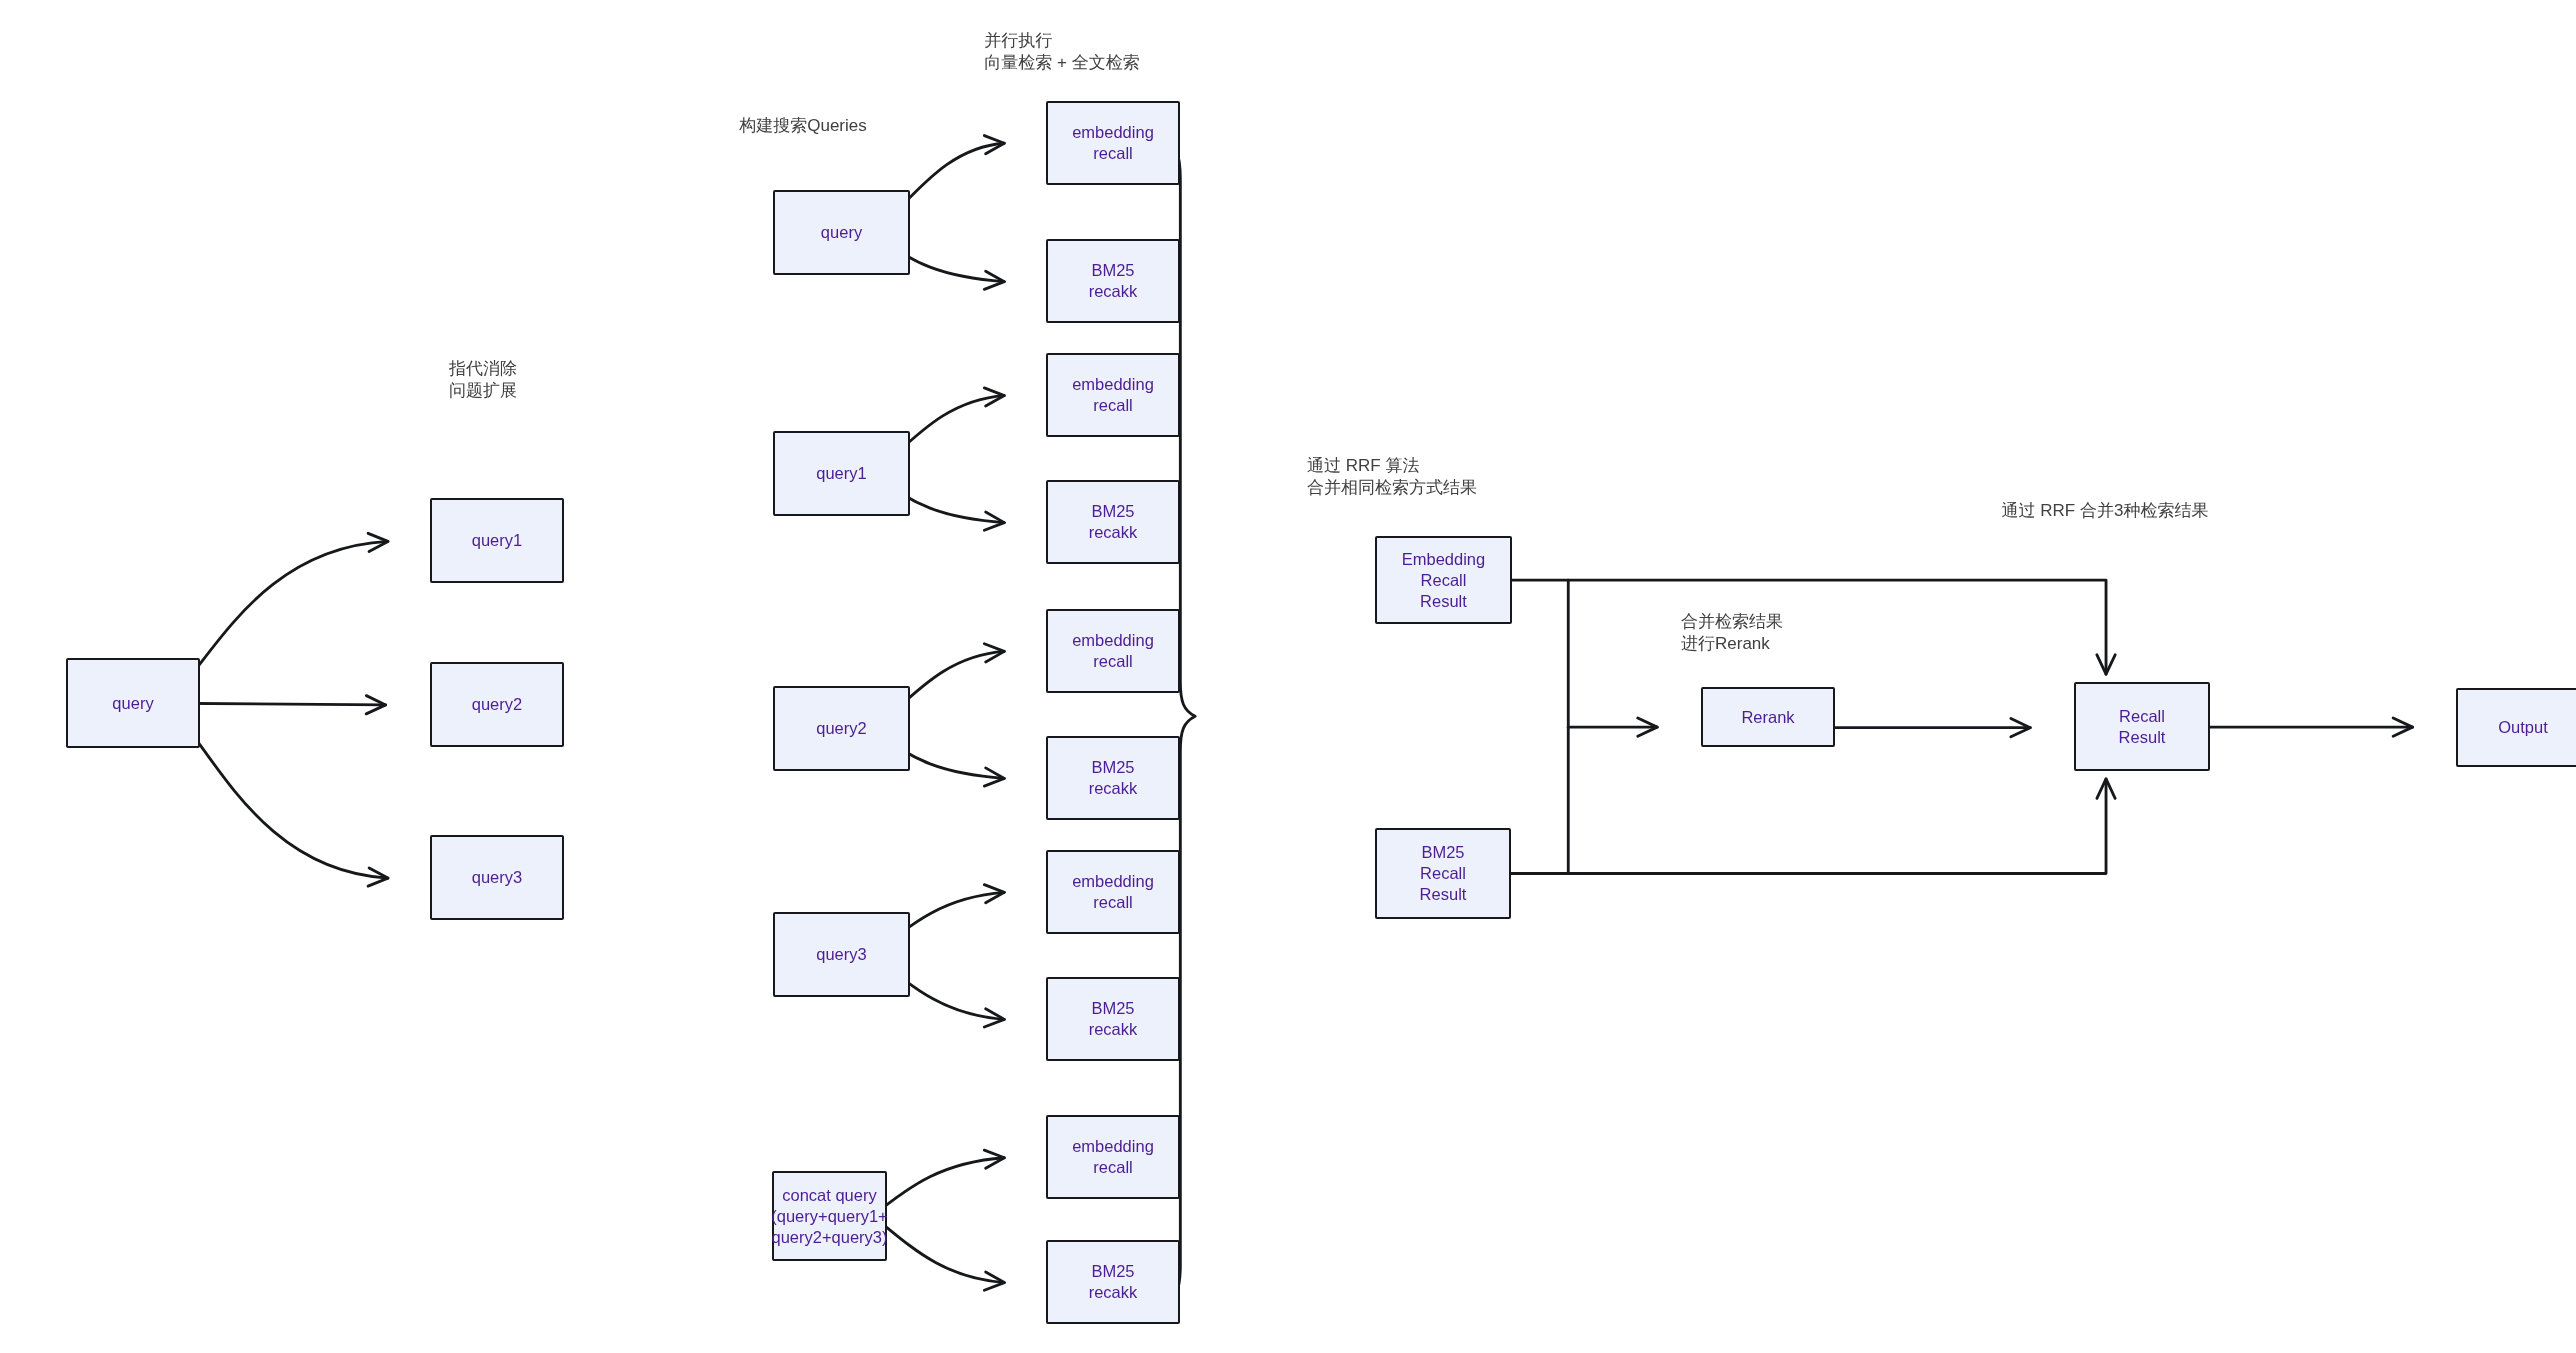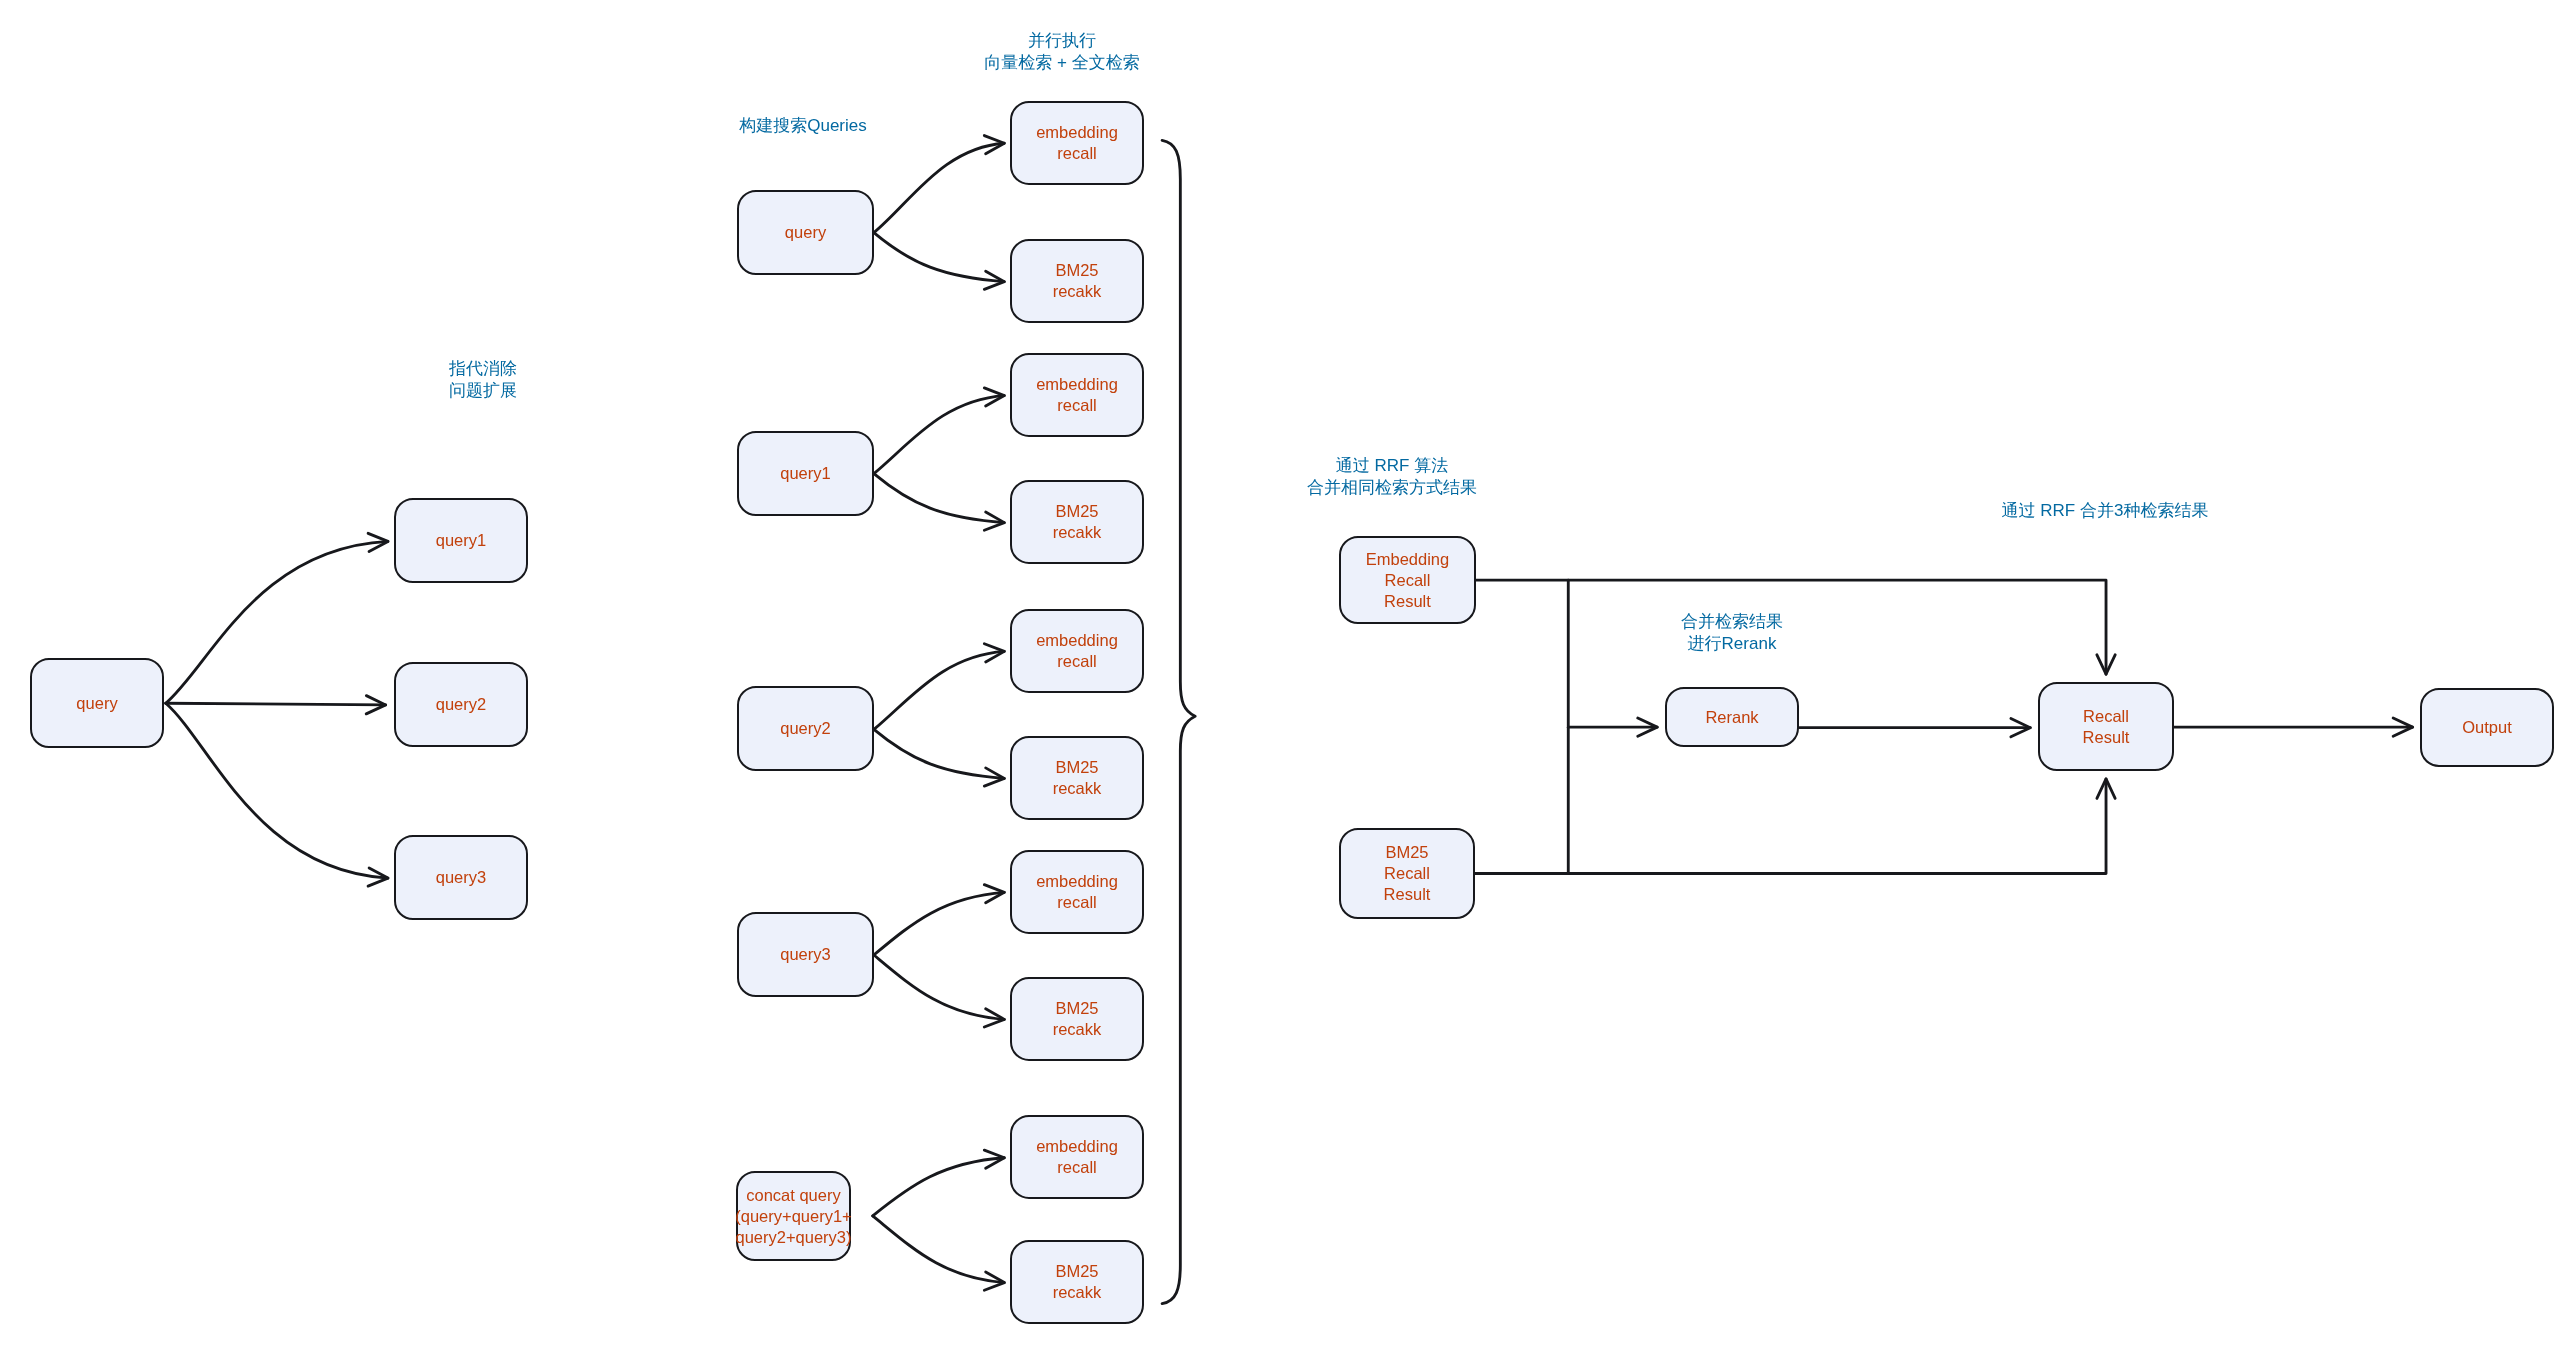--- a/index.html
+++ b/index.html
@@ -9,33 +9,33 @@
     background:#ffffff;
     font-family:"Liberation Sans","DejaVu Sans",sans-serif;
     overflow:hidden;
   }
   #edges{position:absolute;left:0;top:0;width:2576px;height:1354px;}
   .node{
     position:absolute;
     box-sizing:border-box;
     background:#edf1fb;
     border:2.8px solid #17181c;
-    border-radius:19px;
+    border-radius:2px;
     display:flex;align-items:center;justify-content:center;
     text-align:center;
     font-size:16.5px;line-height:21px;
-    color:#c2410c;
+    color:#4c1d95;
     white-space:pre-line;
+    margin-left:36px;
   }
   .note{
     position:absolute;
     transform:translateX(-50%);
-    text-align:center;
     font-size:17px;line-height:22px;
-    color:#0369a1;
+    color:#404040;
     white-space:pre-line;
   }
   .edge{stroke:#17181c;stroke-width:5;fill:none;stroke-linecap:round;stroke-linejoin:round;}
 </style>
 </head>
 <body>
 
 <div id="canvas">
 
   <svg id="edges" xmlns="http://www.w3.org/2000/svg" viewBox="0 0 4522 2376" width="2576" height="1354">

